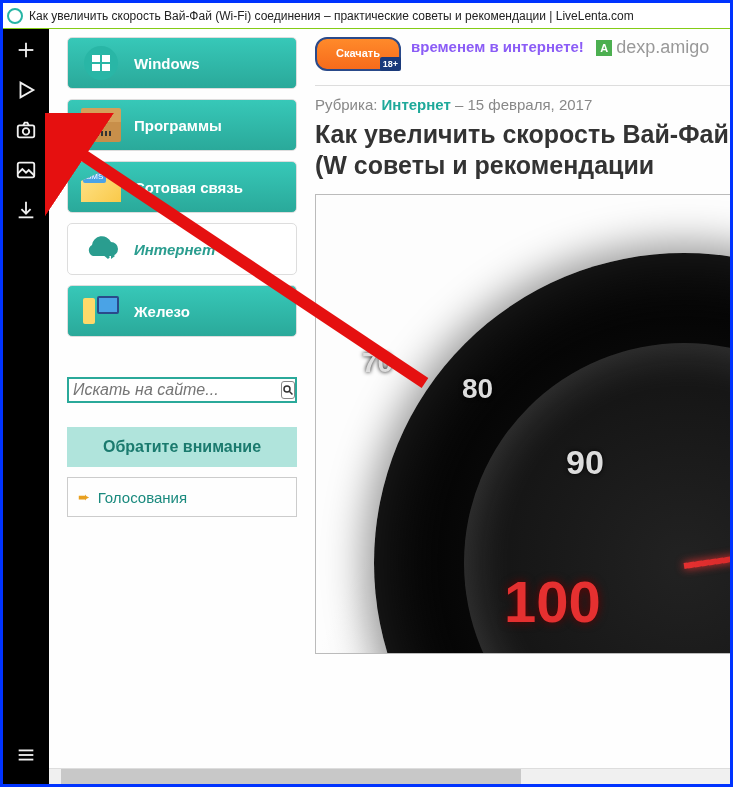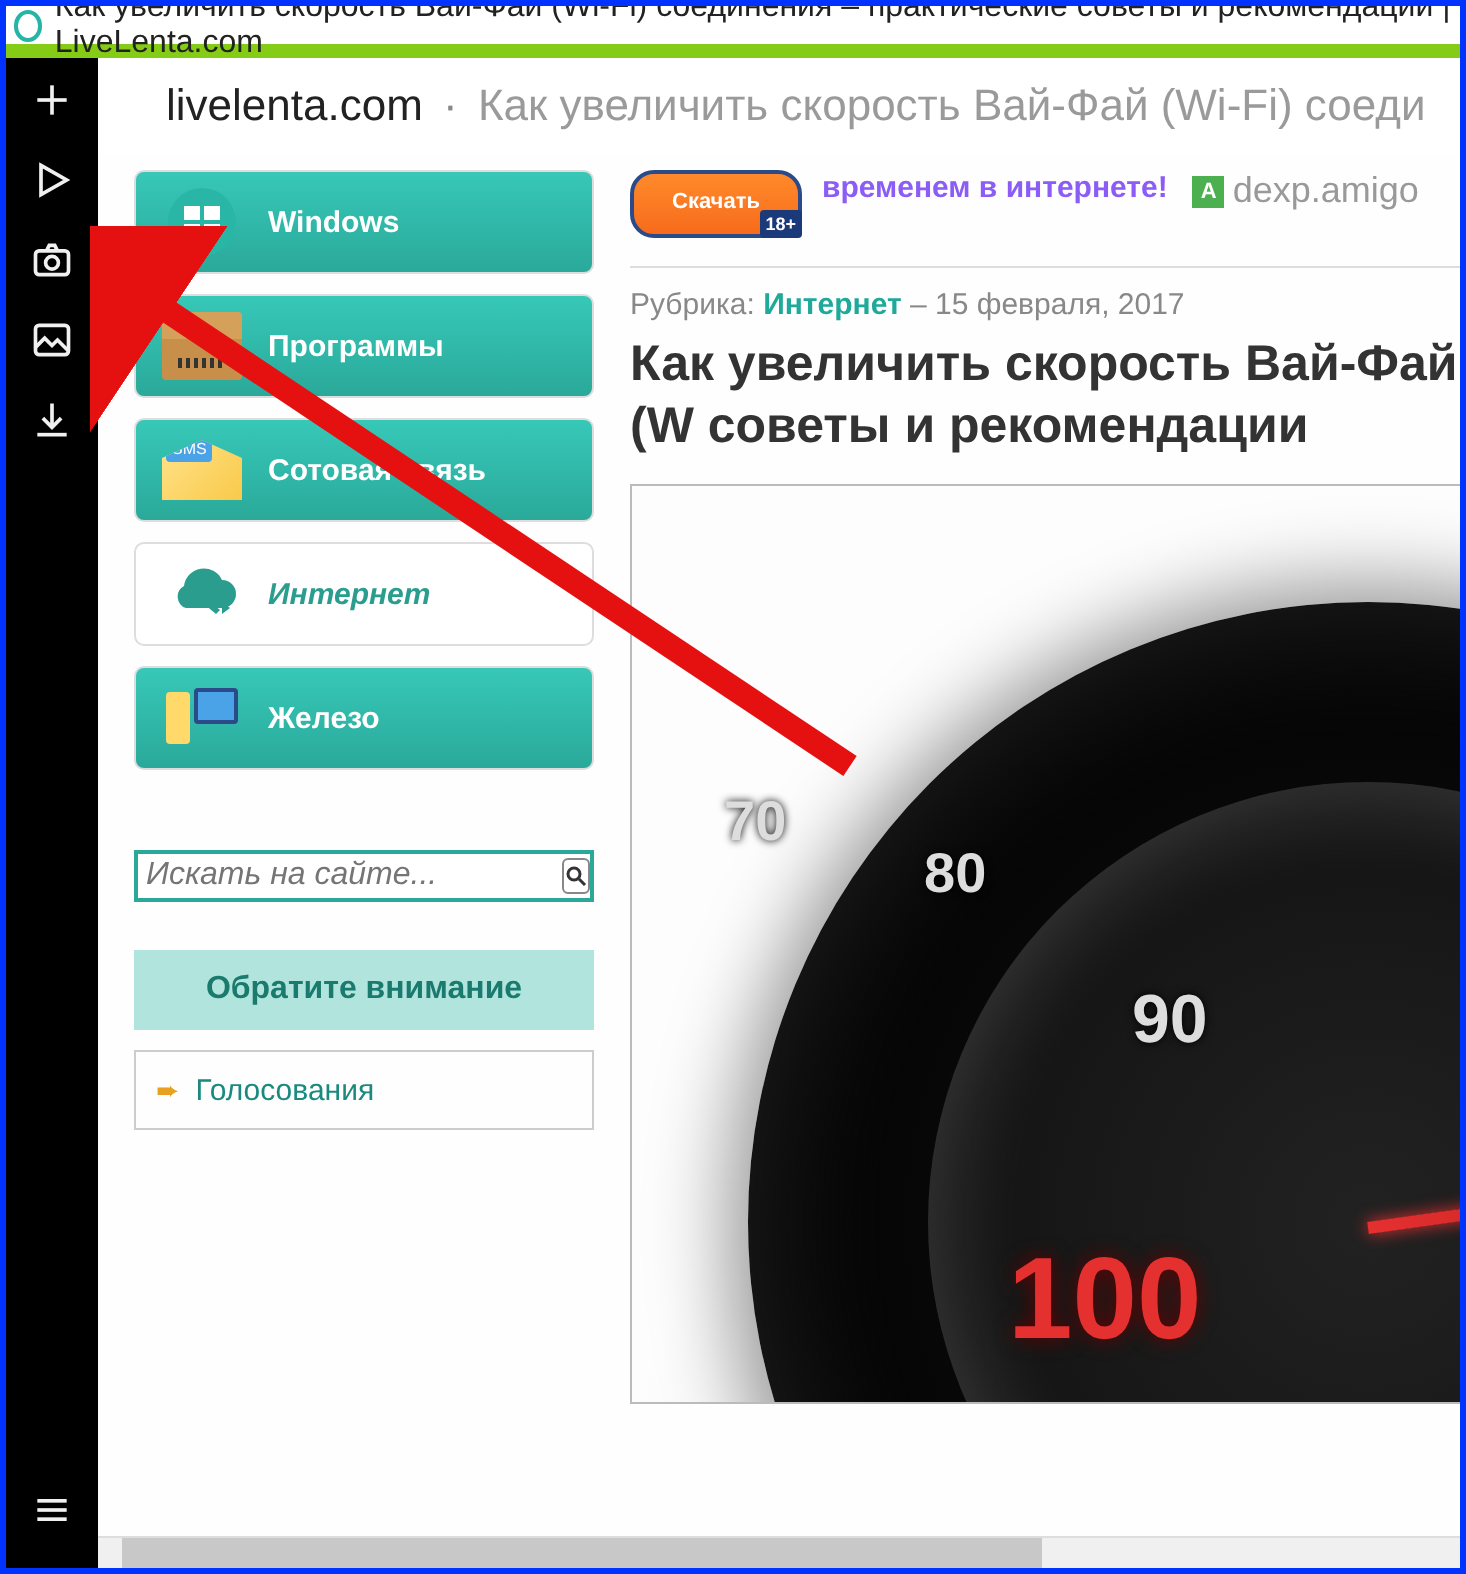--- a/index.html
+++ b/index.html
@@ -10,22 +10,22 @@
     border: 3px solid #0033ff;
     overflow: hidden;
     position: relative;
   }
   .titlebar {
     height: 26px;
     background: #fff;
     display: flex;
     align-items: center;
     padding: 0 4px;
-    border-bottom: 7px solid #84cc16;
-    font-size: 16px;
+    border-bottom: 1px solid #84cc16;
+    font-size: 12px;
     color: #222;
   }
   .titlebar .favicon {
     width: 16px; height: 16px;
     border: 2px solid #26b5a5;
     border-radius: 50%;
     margin-right: 6px;
     display: inline-block;
   }
   .browser-body {
@@ -413,33 +413,20 @@
     <div class="sb-icon sb-bottom">
       <svg viewBox="0 0 24 24" fill="none" stroke="currentColor" stroke-width="2">
           <line x1="4" y1="7" x2="20" y2="7"></line>
           <line x1="4" y1="12" x2="20" y2="12"></line>
           <line x1="4" y1="17" x2="20" y2="17"></line>
         </svg>
     </div>
   </div>
 
   <div class="browser-content">
-    <div class="addressbar">
-      <span class="reload-icon">
-        <svg viewBox="0 0 24 24" fill="none" stroke="currentColor" stroke-width="2">
-            <path d="M3 12a9 9 0 1 1 3 6.7"></path>
-            <polyline points="3 18 3 12 9 12"></polyline>
-          </svg>
-      </span>
-      <span class="url">
-        <span class="domain">livelenta.com</span>
-        <span class="sep">·</span>
-        <span class="path">Как увеличить скорость Вай-Фай (Wi-Fi) соеди</span>
-      </span>
-    </div>
 
     <div class="page">
       <div class="site-sidebar">
         <div class="cat-item">
           <div class="cat-icon-box">
               <span class="ic-win"></span>
             </div>
           <span class="cat-label">Windows</span>
         </div>
         <div class="cat-item">

